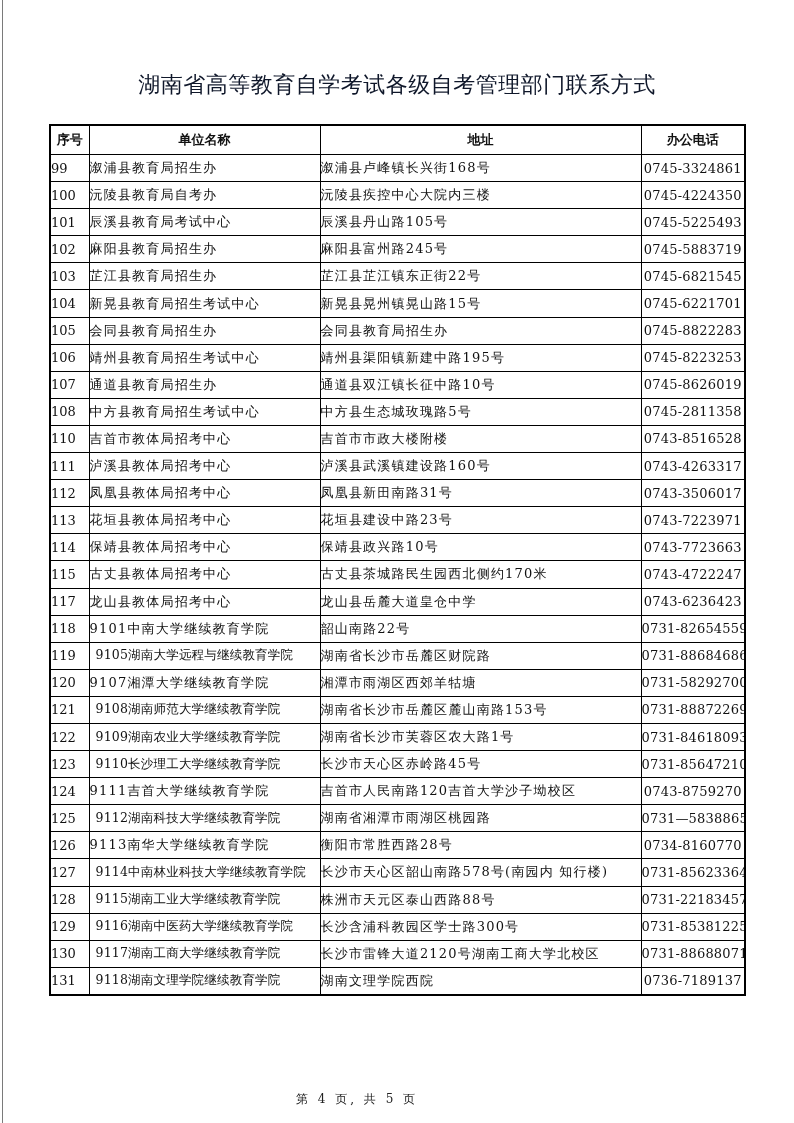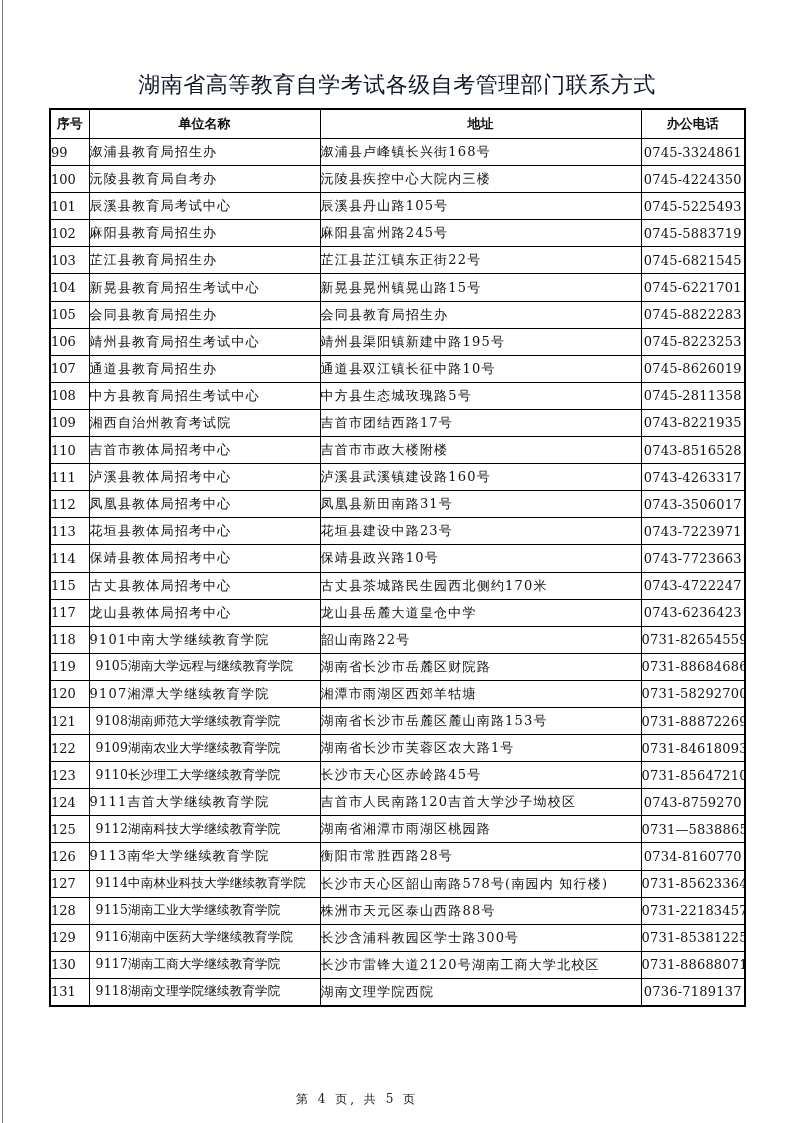--- a/index.html
+++ b/index.html
@@ -31,21 +31,21 @@
       text-align: center;
       font-family: "DejaVu Sans", "Liberation Sans", sans-serif;
       font-size: 22px;
       line-height: 30px;
       letter-spacing: 0.5px;
       color: #0f172a;
     }
     table.contacts {
       position: absolute;
       left: 49px;
-      top: 108px;
+      top: 124px;
       width: 695px;
       border-collapse: collapse;
       table-layout: fixed;
       border: 2px solid #000000;
     }
     table.contacts col.c-no { width: 39px; }
     table.contacts col.c-name { width: 231px; }
     table.contacts col.c-addr { width: 321px; }
     table.contacts col.c-phone { width: 104px; }
     table.contacts th, table.contacts td {
@@ -173,26 +173,20 @@
         <td class="addr">通道县双江镇长征中路10号</td>
         <td class="phone">0745-8626019</td>
       </tr>
       <tr>
         <td class="no">108</td>
         <td class="name">中方县教育局招生考试中心</td>
         <td class="addr">中方县生态城玫瑰路5号</td>
         <td class="phone">0745-2811358</td>
       </tr>
       <tr>
-        <td class="no">109</td>
-        <td class="name">湘西自治州教育考试院</td>
-        <td class="addr">吉首市团结西路17号</td>
-        <td class="phone">0743-8221935</td>
-      </tr>
-      <tr>
         <td class="no">110</td>
         <td class="name">吉首市教体局招考中心</td>
         <td class="addr">吉首市市政大楼附楼</td>
         <td class="phone">0743-8516528</td>
       </tr>
       <tr>
         <td class="no">111</td>
         <td class="name">泸溪县教体局招考中心</td>
         <td class="addr">泸溪县武溪镇建设路160号</td>
         <td class="phone">0743-4263317</td>

